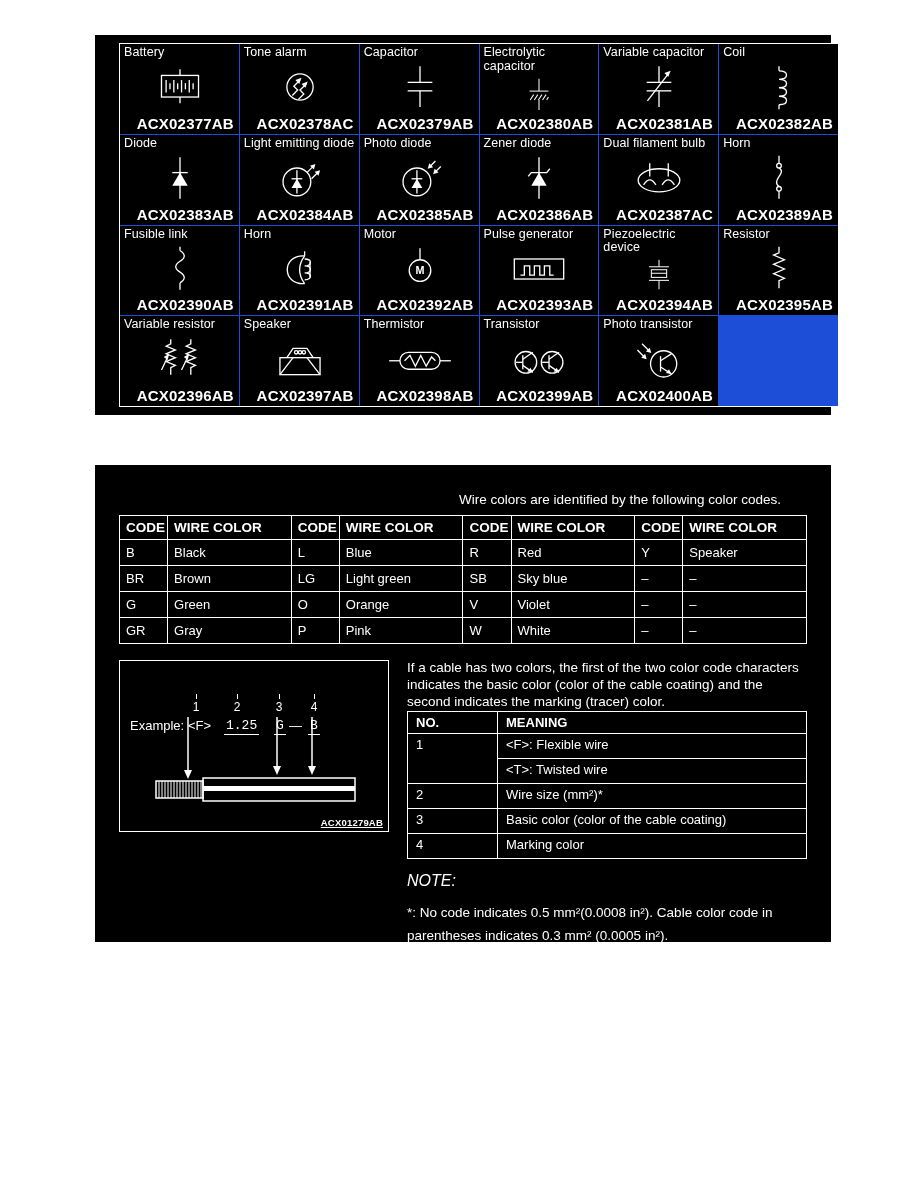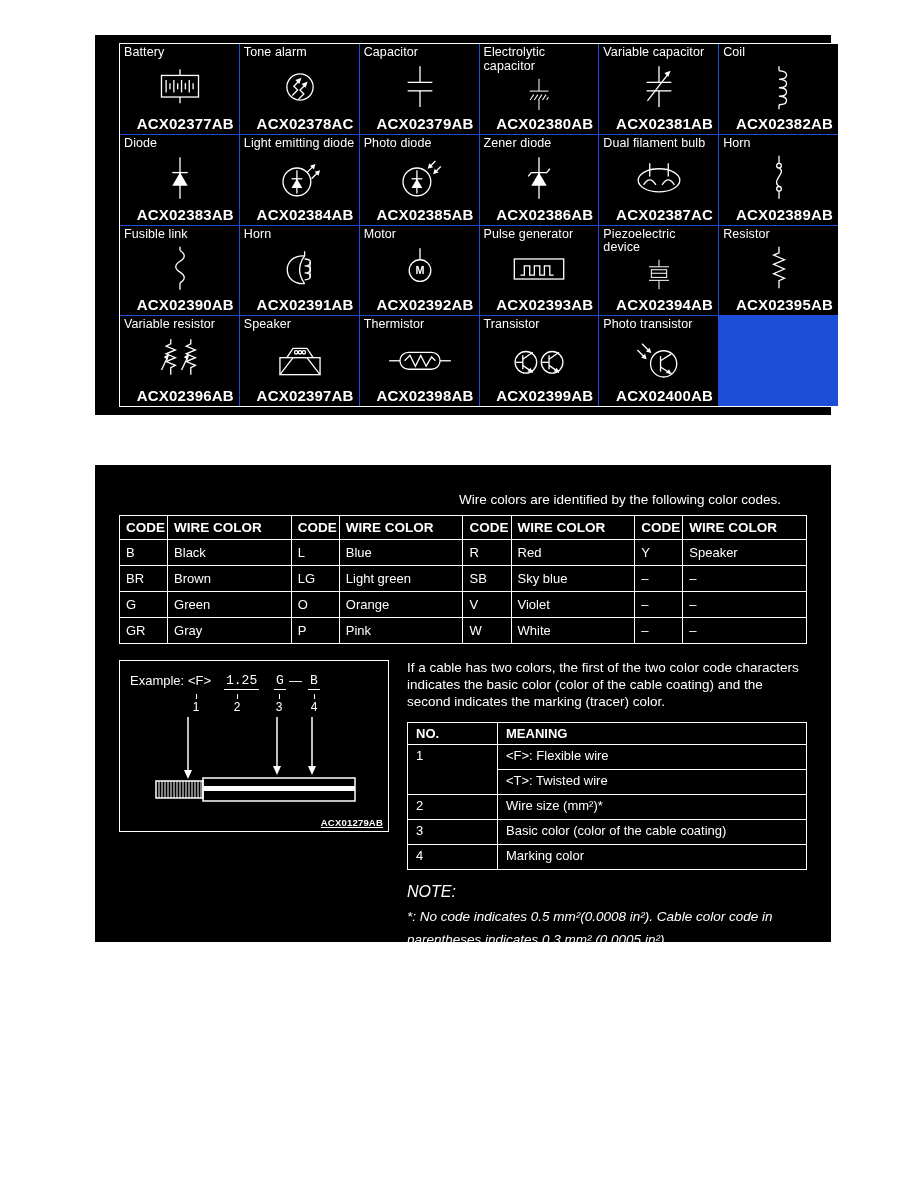--- a/index.html
+++ b/index.html
@@ -38,49 +38,49 @@
   .col-code { width:7%; }
   .col-color { width:18%; }
 
   .lower { display:flex; margin-top:16px; }
 
   .example-box {
     position:relative; width:270px; height:172px; border:1px solid #fff;
     flex-shrink:0; font-size:13px;
   }
   .ex-line { position:absolute; top:12px; left:10px; right:4px; height:18px; }
-  .ex-line span { position:absolute; white-space:nowrap; }
+  .ex-line span { position:absolute; white-space:nowrap;margin-top:45px; }
   .ex-label { left:0; }
   .ex-p0 { left:58px; }
   .ex-p1 { left:94px; }
   .ex-p2 { left:144px; }
   .ex-dash { left:159px; }
   .ex-p3 { left:178px; }
   .ex-u { border-bottom:1px solid #fff; padding:0 2px 1px;font-family:Liberation Mono, monospace; }
   .ex-nums { position:absolute; top:33px; left:10px; right:4px; height:22px; font-size:12px; }
   .ex-nums span { position:absolute; width:12px; text-align:center; }
   .ex-nums span::before { content:""; display:block; width:1px; height:5px; background:#fff; margin:0 auto 1px; }
   .ex-n1 { left:60px; } .ex-n2 { left:101px; } .ex-n3 { left:143px; } .ex-n4 { left:178px; }
   .cable-svg { position:absolute; left:8px; top:56px; width:250px; height:100px; }
   .cable-svg .wl { stroke:#fff; fill:none; stroke-width:1.5; }
   .cable-svg .thin { stroke-width:1; }
   .cable-svg .fw { fill:#fff; stroke:none; }
   .ex-code { position:absolute; right:5px; bottom:3px; font-size:9.5px; font-weight:bold; letter-spacing:.2px;text-decoration:underline; }
 
   .right-col { flex:1; padding-left:18px; min-width:0; }
   .cable-note { font-size:13.5px; line-height:1.25; }
-  .meaning-table { width:100%; border-collapse:collapse; margin-top:11px; }
+  .meaning-table { width:100%; border-collapse:collapse; }
   .meaning-table th, .meaning-table td {
     border:1px solid #fff; font-size:13px; padding:3px 8px; height:25px;
     text-align:left; vertical-align:top;
   }
   .meaning-table th { font-weight:bold; height:22px; }
   .meaning-no-col { width:90px; }
   .note-title { font-style:italic; font-size:16px; margin-top:13px; }
-  .note-text { font-style:italic; font-size:13.5px; margin-top:5px; line-height:1.7; }
+  .note-text { font-size:13.5px; margin-top:12px; line-height:1.7; }
 </style>
 </head>
 <body>
 
 <div class="page">
 
   <div class="panel symbols-panel">
     <div class="symbol-grid" id="symbol-grid">
         <div class="sym-cell">
           <div class="sym-label">Battery</div>

